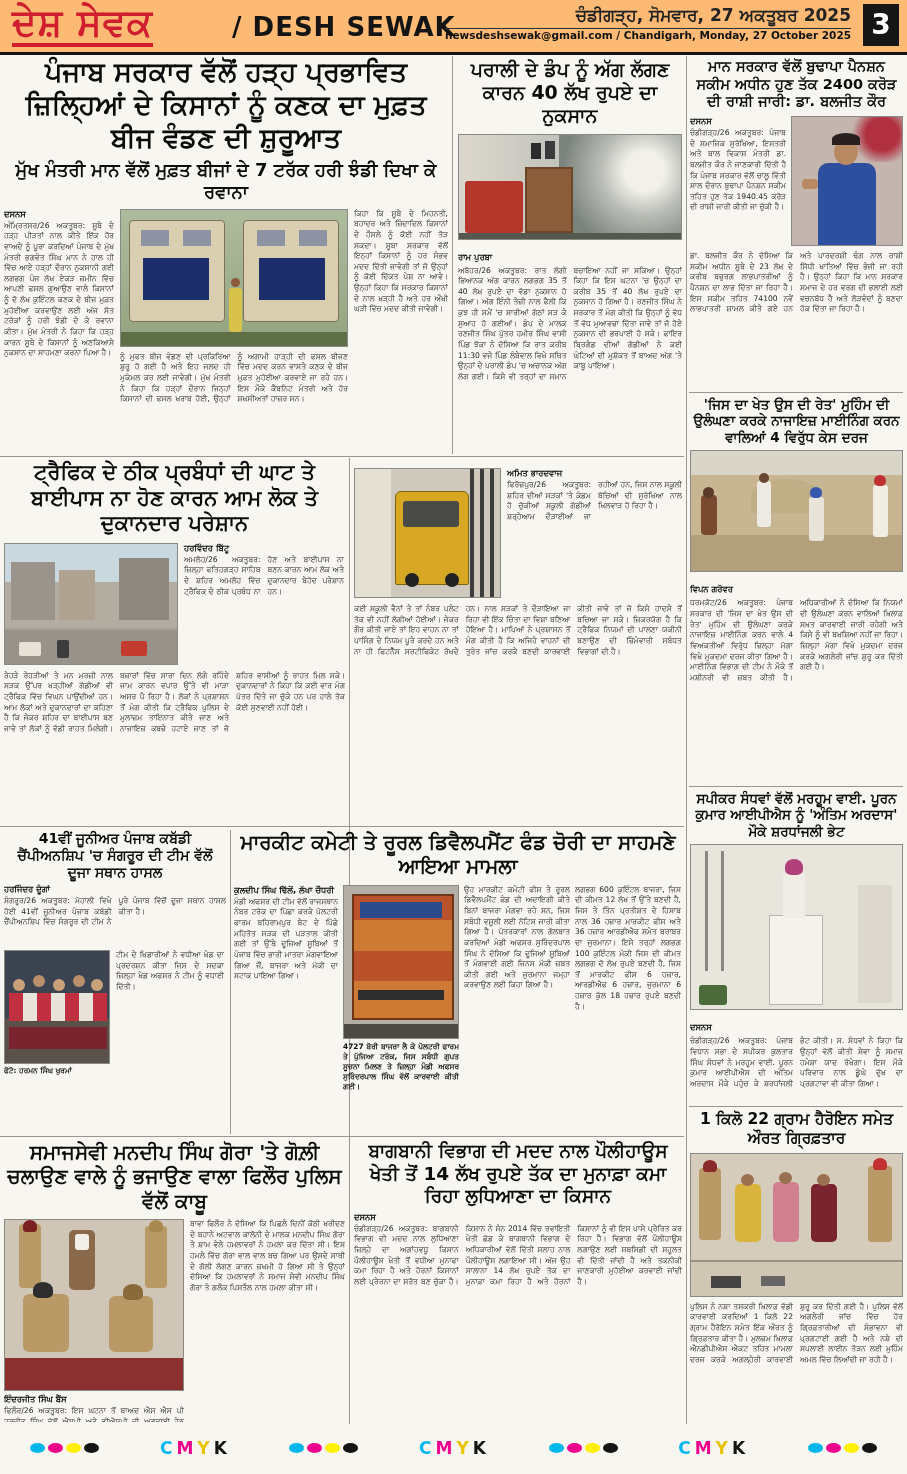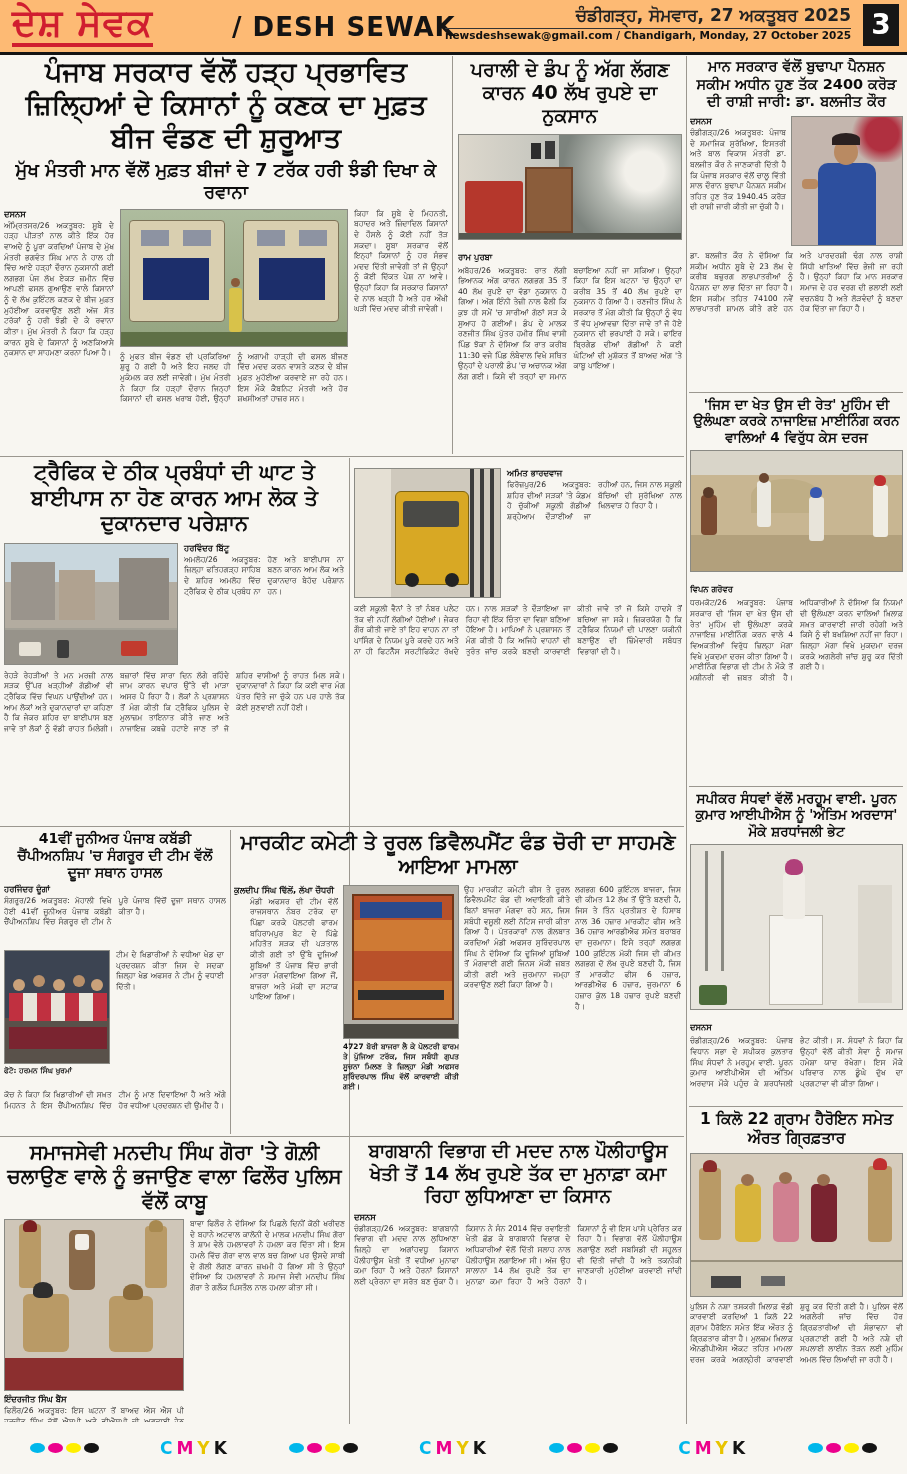--- a/index.html
+++ b/index.html
@@ -196,29 +196,28 @@
           <div class="ph" style="left:48px;top:28px;width:12px;height:12px;background:#caa27a;border-radius:50%;"></div>
           <div class="ph" style="left:68px;top:24px;width:12px;height:12px;background:#b9906a;border-radius:50%;"></div>
           <div class="ph" style="left:86px;top:28px;width:12px;height:12px;background:#caa27a;border-radius:50%;"></div>
           <div class="ph" style="left:4px;top:42px;width:98px;height:28px;background:repeating-linear-gradient(90deg,#c03040 0 14px,#e8e4da 14px 28px);"></div>
           <div class="ph" style="left:4px;top:76px;width:98px;height:22px;background:#7a2430;"></div>
         </div>
         <div class="caption" style="margin-top:2px;">ਫੋਟੋ: ਹਰਮਨ ਸਿੰਘ ਖੁਰਮਾਂ</div>
       </div>
       <div class="body" style="width:108px;height:136px;">ਟੀਮ ਦੇ ਖਿਡਾਰੀਆਂ ਨੇ ਵਧੀਆ ਖੇਡ ਦਾ ਪ੍ਰਦਰਸ਼ਨ ਕੀਤਾ ਜਿਸ ਦੇ ਸਦਕਾ ਜ਼ਿਲ੍ਹਾ ਖੇਡ ਅਫਸਰ ਨੇ ਟੀਮ ਨੂੰ ਵਧਾਈ ਦਿੱਤੀ।</div>
     </div>
-    <div class="body cols2" style="height:66px;margin-top:4px;">ਕੋਚ ਨੇ ਕਿਹਾ ਕਿ ਖਿਡਾਰੀਆਂ ਦੀ ਸਖ਼ਤ ਮਿਹਨਤ ਨੇ ਇਸ ਚੈਂਪੀਅਨਸ਼ਿਪ ਵਿੱਚ ਟੀਮ ਨੂੰ ਮਾਣ ਦਿਵਾਇਆ ਹੈ ਅਤੇ ਅੱਗੇ ਹੋਰ ਵਧੀਆ ਪ੍ਰਦਰਸ਼ਨ ਦੀ ਉਮੀਦ ਹੈ।</div>
   </section>
 
   <section style="left:234px;top:830px;width:448px;height:302px;">
     <div class="hl" style="font-size:20px;">ਮਾਰਕੀਟ ਕਮੇਟੀ ਤੇ ਰੂਰਲ ਡਿਵੈਲਪਮੈਂਟ ਫੰਡ ਚੋਰੀ ਦਾ ਸਾਹਮਣੇ ਆਇਆ ਮਾਮਲਾ</div>
     <div style="display:flex;gap:5px;margin-top:6px;">
       <div style="width:104px;">
         <div class="byline">ਕੁਲਦੀਪ ਸਿੰਘ ਢਿੱਲੋਂ, ਲੱਖਾ ਚੌਧਰੀ</div>
-        <div class="body" style="height:246px;margin-left:16px;">ਮੰਡੀ ਅਫਸਰ ਦੀ ਟੀਮ ਵੱਲੋਂ ਰਾਜਸਥਾਨ ਨੰਬਰ ਟਰੱਕ ਦਾ ਪਿੱਛਾ ਕਰਕੇ ਪੋਲਟਰੀ ਫਾਰਮ ਬਹਿਰਾਮਪੁਰ ਬੇਟ ਦੇ ਪਿੱਛੇ ਮਹਿਤੋਤ ਸੜਕ ਦੀ ਪੜਤਾਲ ਕੀਤੀ ਗਈ ਤਾਂ ਉੱਥੇ ਦੂਜਿਆਂ ਸੂਬਿਆਂ ਤੋਂ ਪੰਜਾਬ ਵਿੱਚ ਭਾਰੀ ਮਾਤਰਾ ਮੰਗਵਾਇਆ ਗਿਆ ਜੌਂ, ਬਾਜਰਾ ਅਤੇ ਮੱਕੀ ਦਾ ਸਟਾਕ ਪਾਇਆ ਗਿਆ।</div>
+        <div class="body" style="height:246px;">ਮੰਡੀ ਅਫਸਰ ਦੀ ਟੀਮ ਵੱਲੋਂ ਰਾਜਸਥਾਨ ਨੰਬਰ ਟਰੱਕ ਦਾ ਪਿੱਛਾ ਕਰਕੇ ਪੋਲਟਰੀ ਫਾਰਮ ਬਹਿਰਾਮਪੁਰ ਬੇਟ ਦੇ ਪਿੱਛੇ ਮਹਿਤੋਤ ਸੜਕ ਦੀ ਪੜਤਾਲ ਕੀਤੀ ਗਈ ਤਾਂ ਉੱਥੇ ਦੂਜਿਆਂ ਸੂਬਿਆਂ ਤੋਂ ਪੰਜਾਬ ਵਿੱਚ ਭਾਰੀ ਮਾਤਰਾ ਮੰਗਵਾਇਆ ਗਿਆ ਜੌਂ, ਬਾਜਰਾ ਅਤੇ ਮੱਕੀ ਦਾ ਸਟਾਕ ਪਾਇਆ ਗਿਆ।</div>
       </div>
       <div style="width:116px;">
         <div class="photo" style="height:152px;background:#b3afa6;">
           <div class="ph" style="left:8px;top:8px;width:98px;height:122px;background:linear-gradient(180deg,#b9512a 0 20%,#cf7a34 20% 45%,#b9512a 45% 70%,#cf7a34 70%);border:2px solid #6e3517;"></div>
           <div class="ph" style="left:16px;top:16px;width:82px;height:16px;background:#2b4a8c;"></div>
           <div class="ph" style="left:14px;top:104px;width:86px;height:10px;background:#2d2d2d;"></div>
           <div class="ph" style="left:0;bottom:0;width:100%;height:14px;background:#4d4a43;"></div>
         </div>
         <div class="caption" style="margin-top:3px;height:96px;overflow:hidden;">4727 ਬੋਰੀ ਬਾਜਰਾ ਲੈ ਕੇ ਪੋਲਟਰੀ ਫਾਰਮ ਤੇ ਪੁੱਜਿਆ ਟਰੱਕ, ਜਿਸ ਸਬੰਧੀ ਗੁਪਤ ਸੂਚਨਾ ਮਿਲਣ ਤੇ ਜ਼ਿਲ੍ਹਾ ਮੰਡੀ ਅਫਸਰ ਸੁਰਿੰਦਰਪਾਲ ਸਿੰਘ ਵੱਲੋਂ ਕਾਰਵਾਈ ਕੀਤੀ ਗਈ।</div>
       </div>

